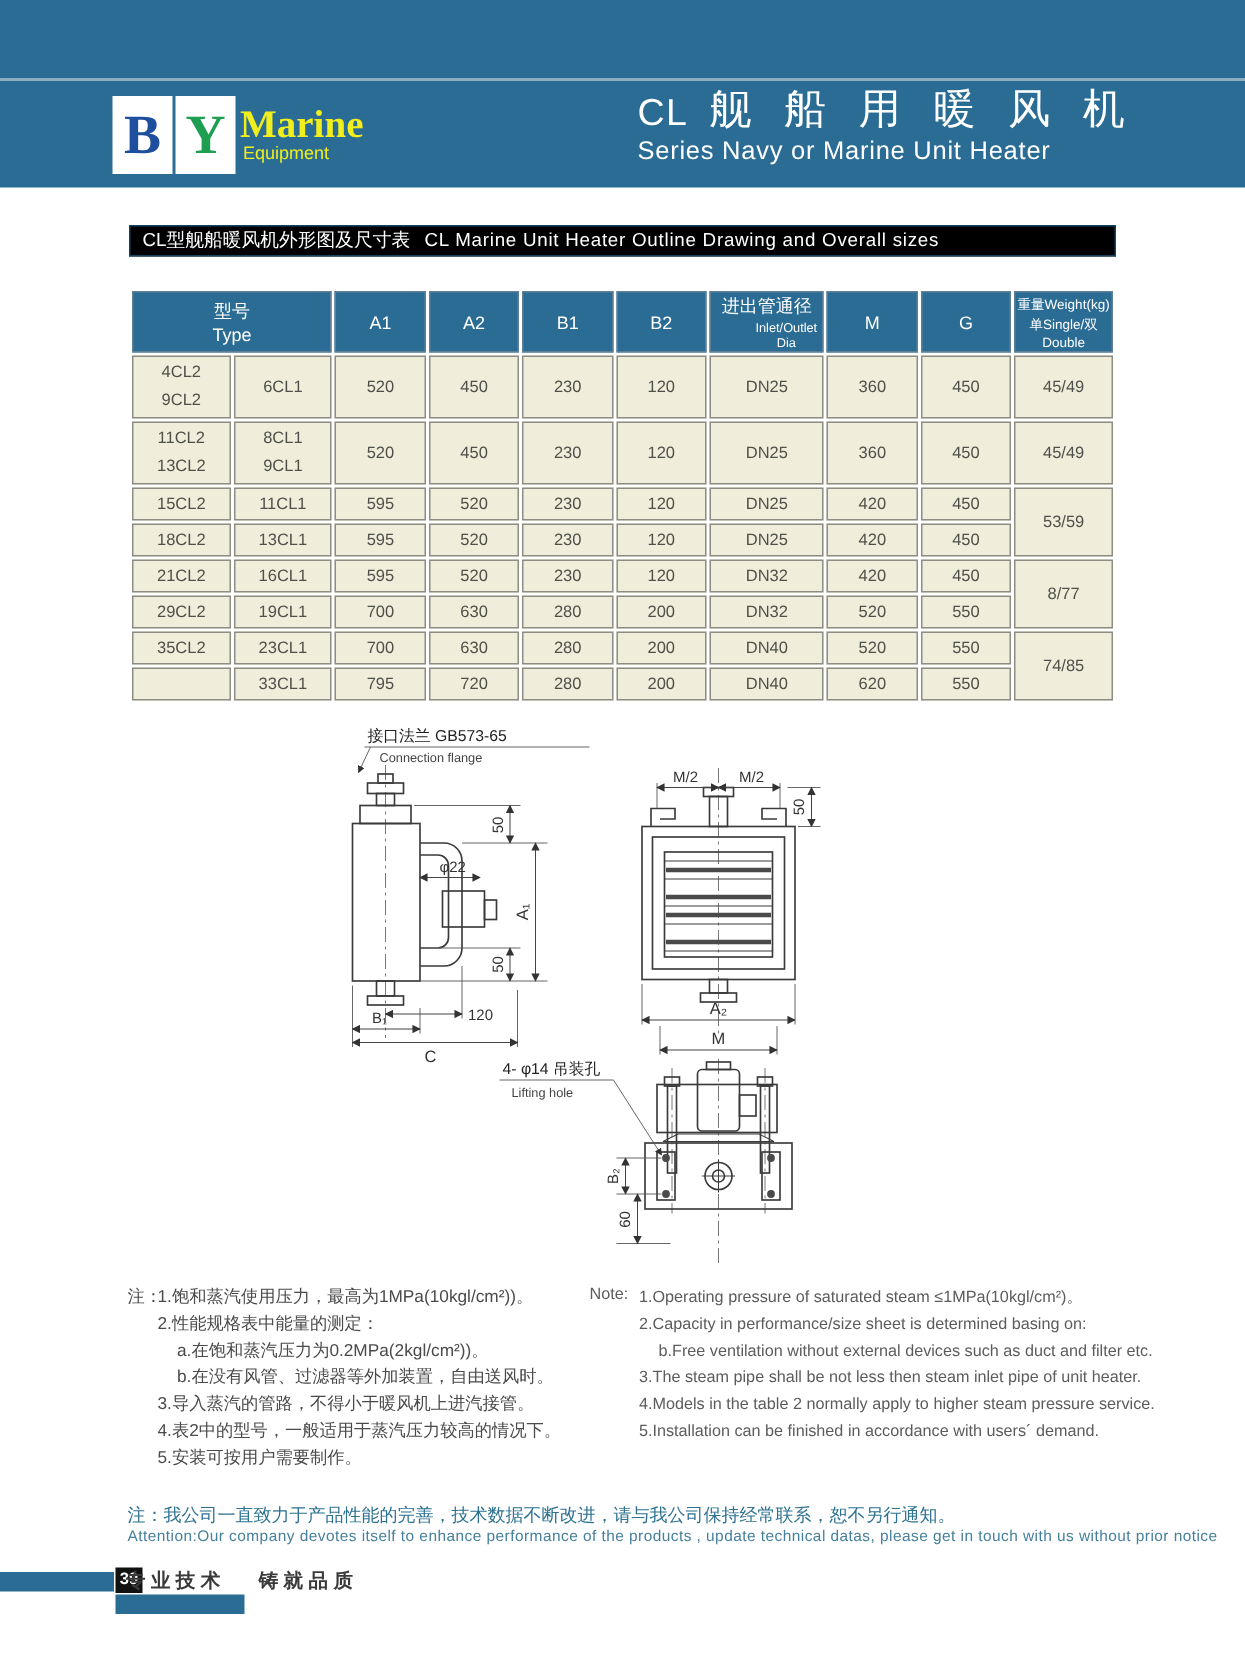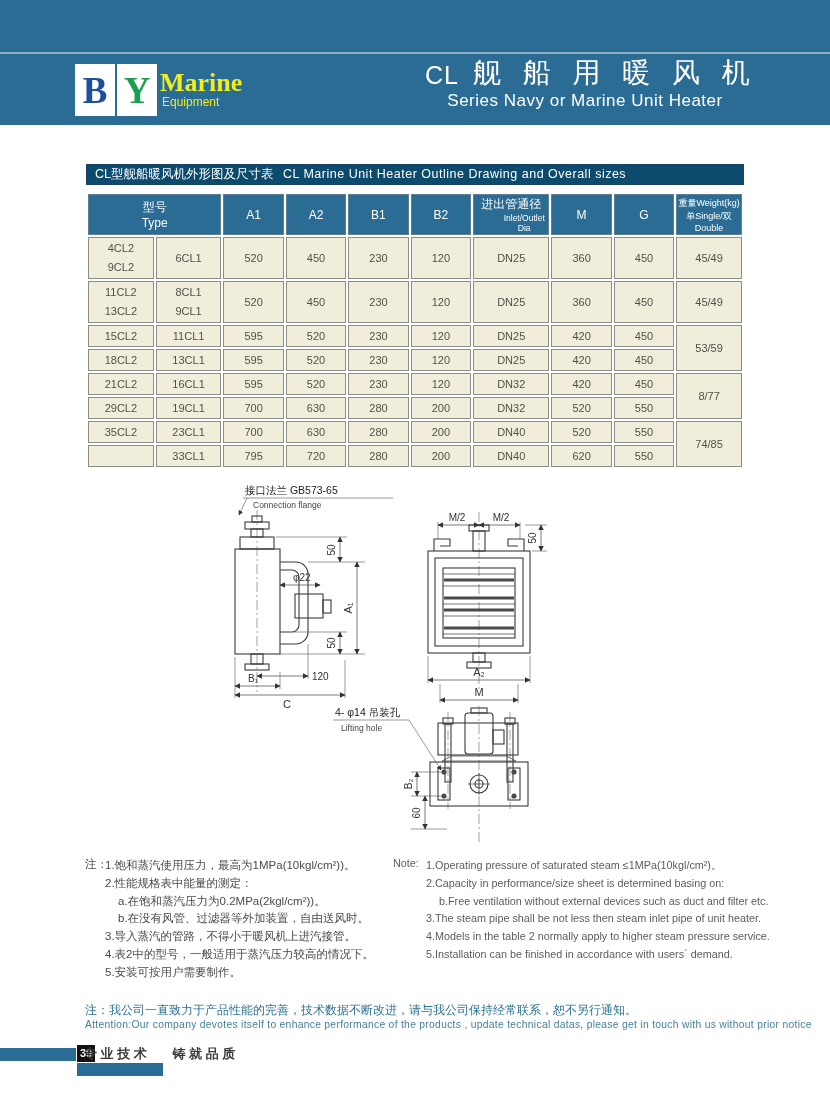--- a/index.html
+++ b/index.html
@@ -15,23 +15,23 @@
     font-family:"Liberation Serif","DejaVu Serif",serif;font-weight:bold;font-size:37px;}
   .logo-b{color:#1d4f9e;}
   .logo-y{color:#1e9e50;margin-left:2px;}
   .logo-words{margin-left:3px;color:#f0ee1c;}
   .logo-brand{font-family:"Liberation Serif","DejaVu Serif",serif;font-weight:bold;font-size:26px;line-height:30px;margin-top:4px;}
   .logo-sub{font-size:12px;line-height:12px;margin-top:-2px;margin-left:2px;}
   .hdr-title{position:absolute;right:85px;top:58px;width:320px;color:#fff;}
   .hdr-row{display:flex;align-items:flex-end;justify-content:space-between;}
   .hdr-cl{font-size:25px;line-height:25px;margin-right:14px;letter-spacing:1px;}
   .hdr-cn{font-size:28px;line-height:30px;letter-spacing:7px;white-space:nowrap;}
-  .hdr-en{font-size:17px;text-align:center;margin-top:3px;letter-spacing:0.5px;}
-  
-  .section-bar{position:absolute;left:86px;top:164px;width:658px;height:21px;background:#0c4a6e;
+  .hdr-en{font-size:17px;text-align:left;margin-top:3px;letter-spacing:0.5px;}
+  
+  .section-bar{position:absolute;left:86px;top:150px;width:658px;height:21px;background:#000000;
     border:1px solid #16435f;box-sizing:border-box;color:#fff;font-size:12.5px;line-height:19px;
     padding-left:8px;white-space:nowrap;overflow:hidden;}
   .sb-en{margin-left:6px;letter-spacing:0.5px;}
   
   .spec{position:absolute;left:86px;top:192px;width:658px;border-collapse:separate;border-spacing:2px;table-layout:fixed;}
   .spec th{background:#2b6c95;color:#fff;border:1px solid #5e8097;font-weight:normal;font-size:12px;padding:1px;}
   .spec th .small{font-size:8.5px;padding-left:26px;}
   .spec th .wsmall{font-size:9px;}
   .spec td{background:#f0eedb;border:1px solid #8d8d85;color:#50504a;font-size:11px;text-align:center;padding:0;}
   .spec thead tr{height:40px;}

